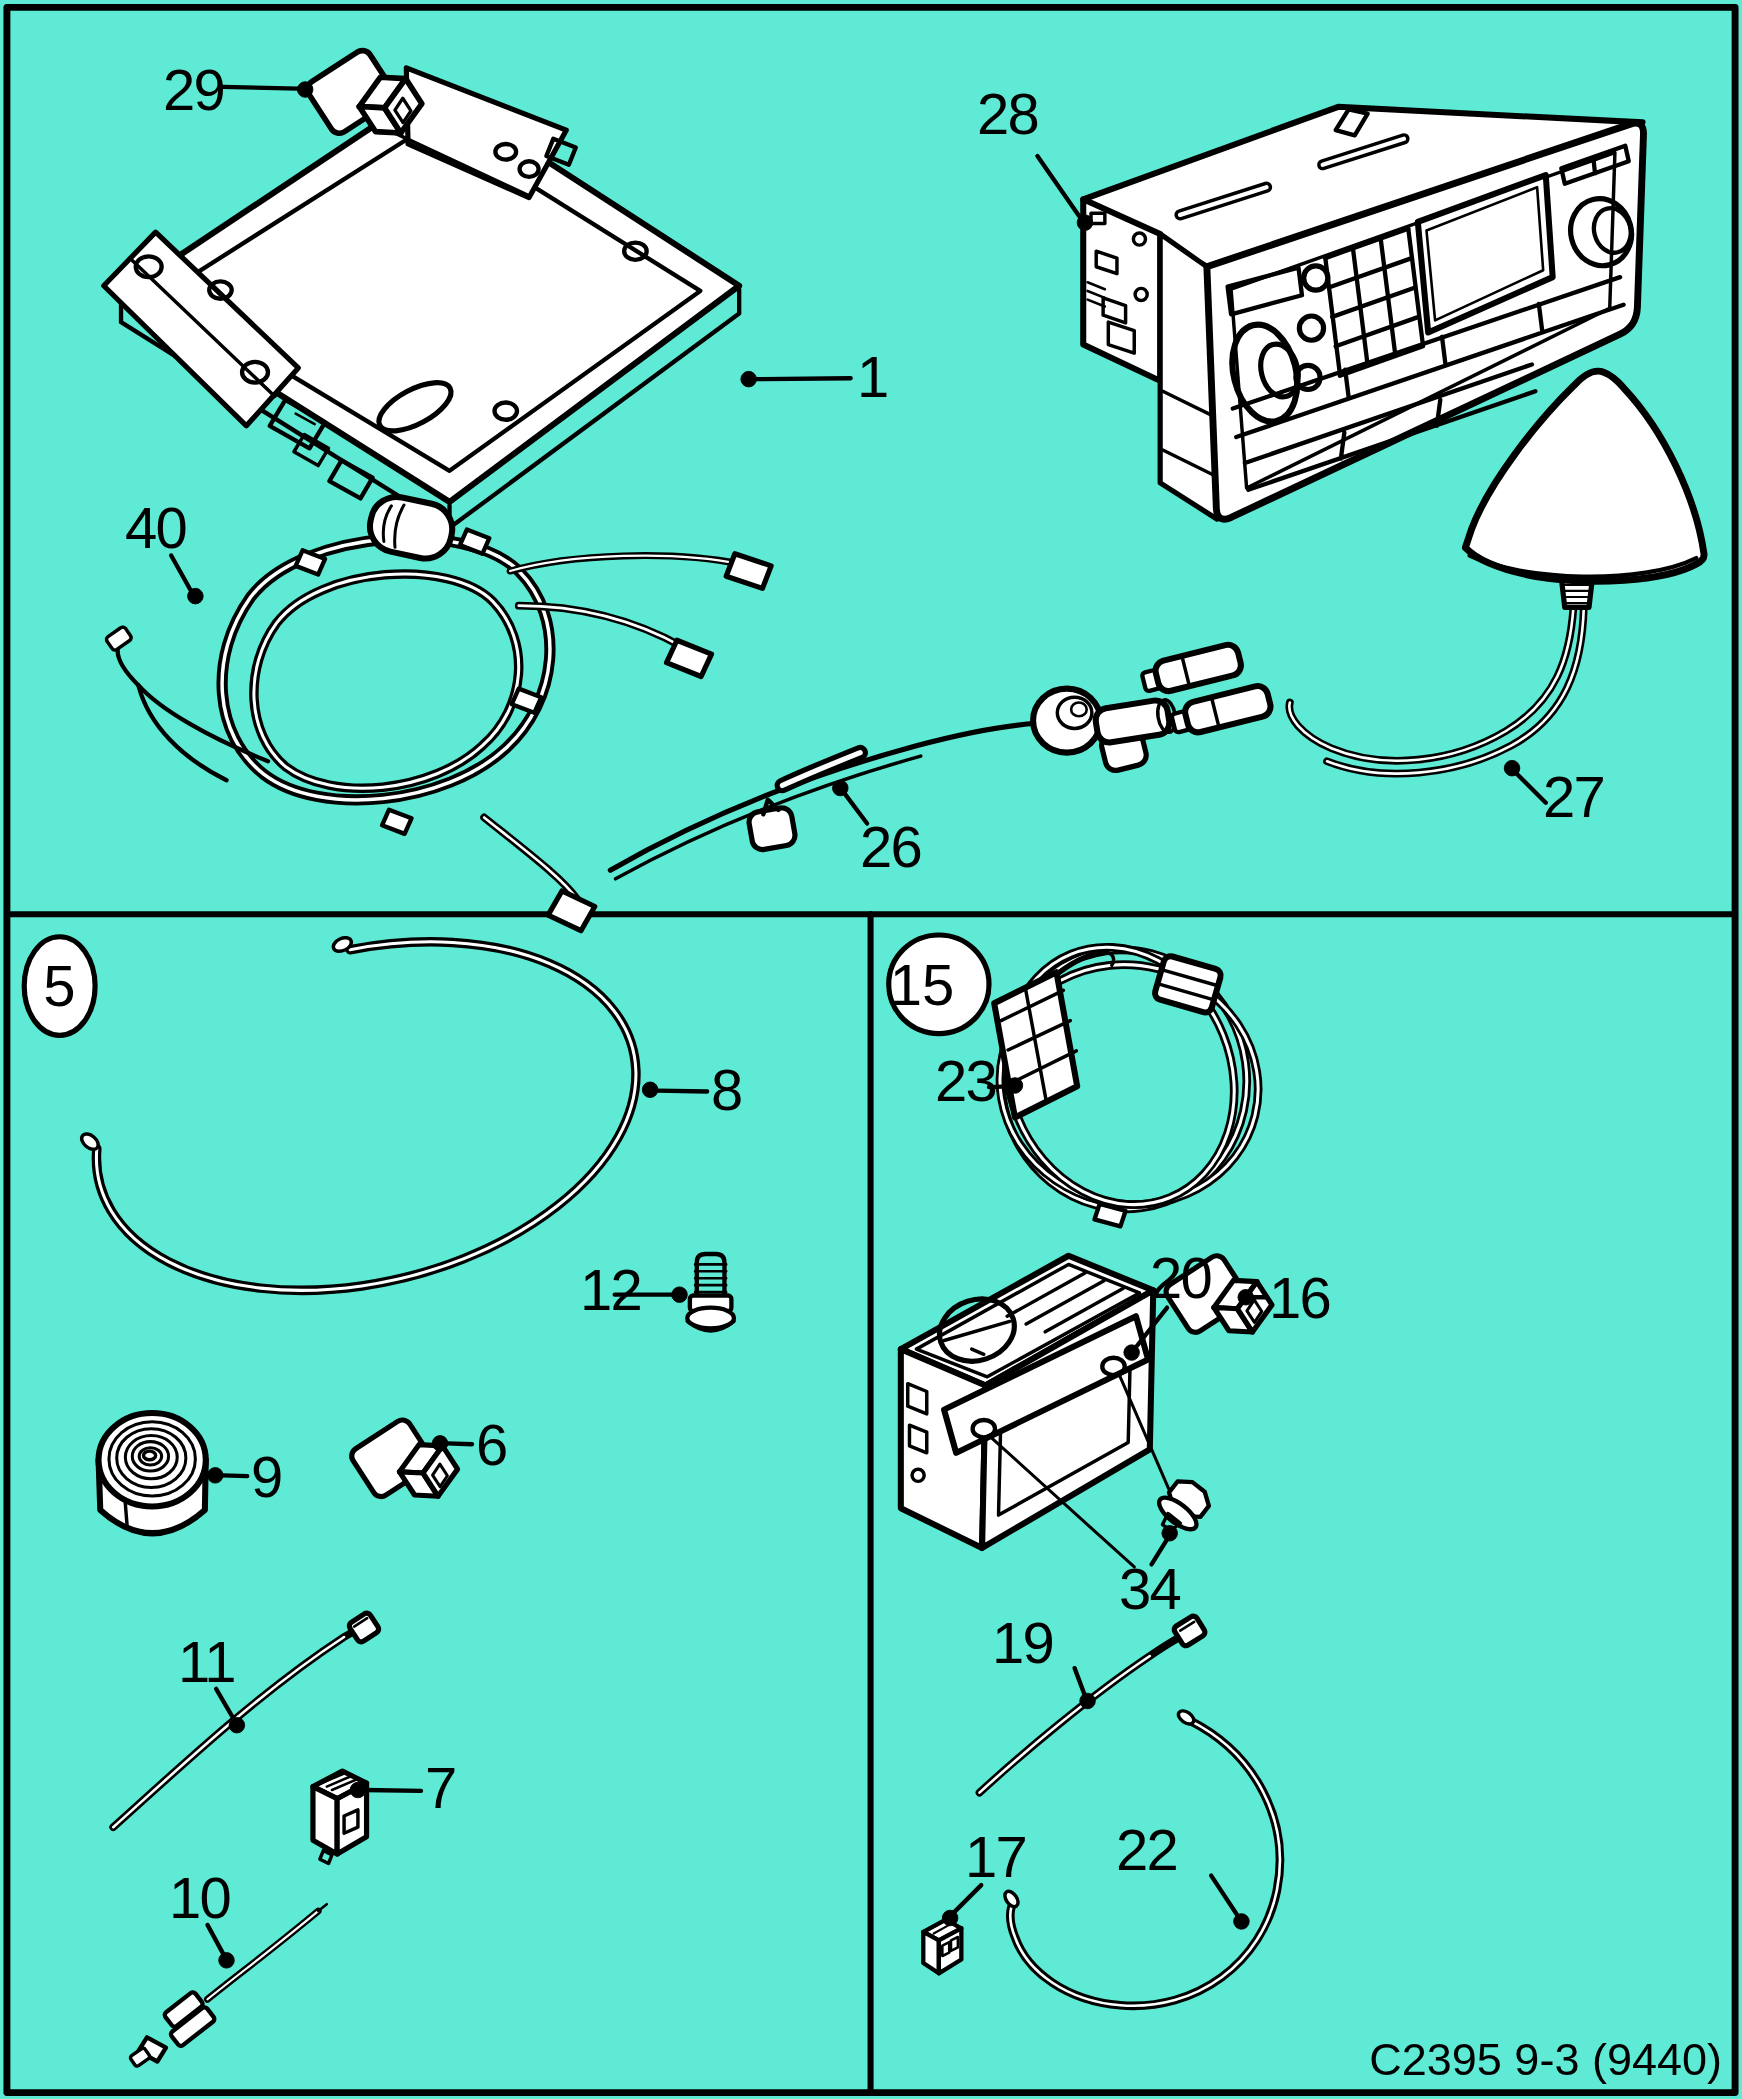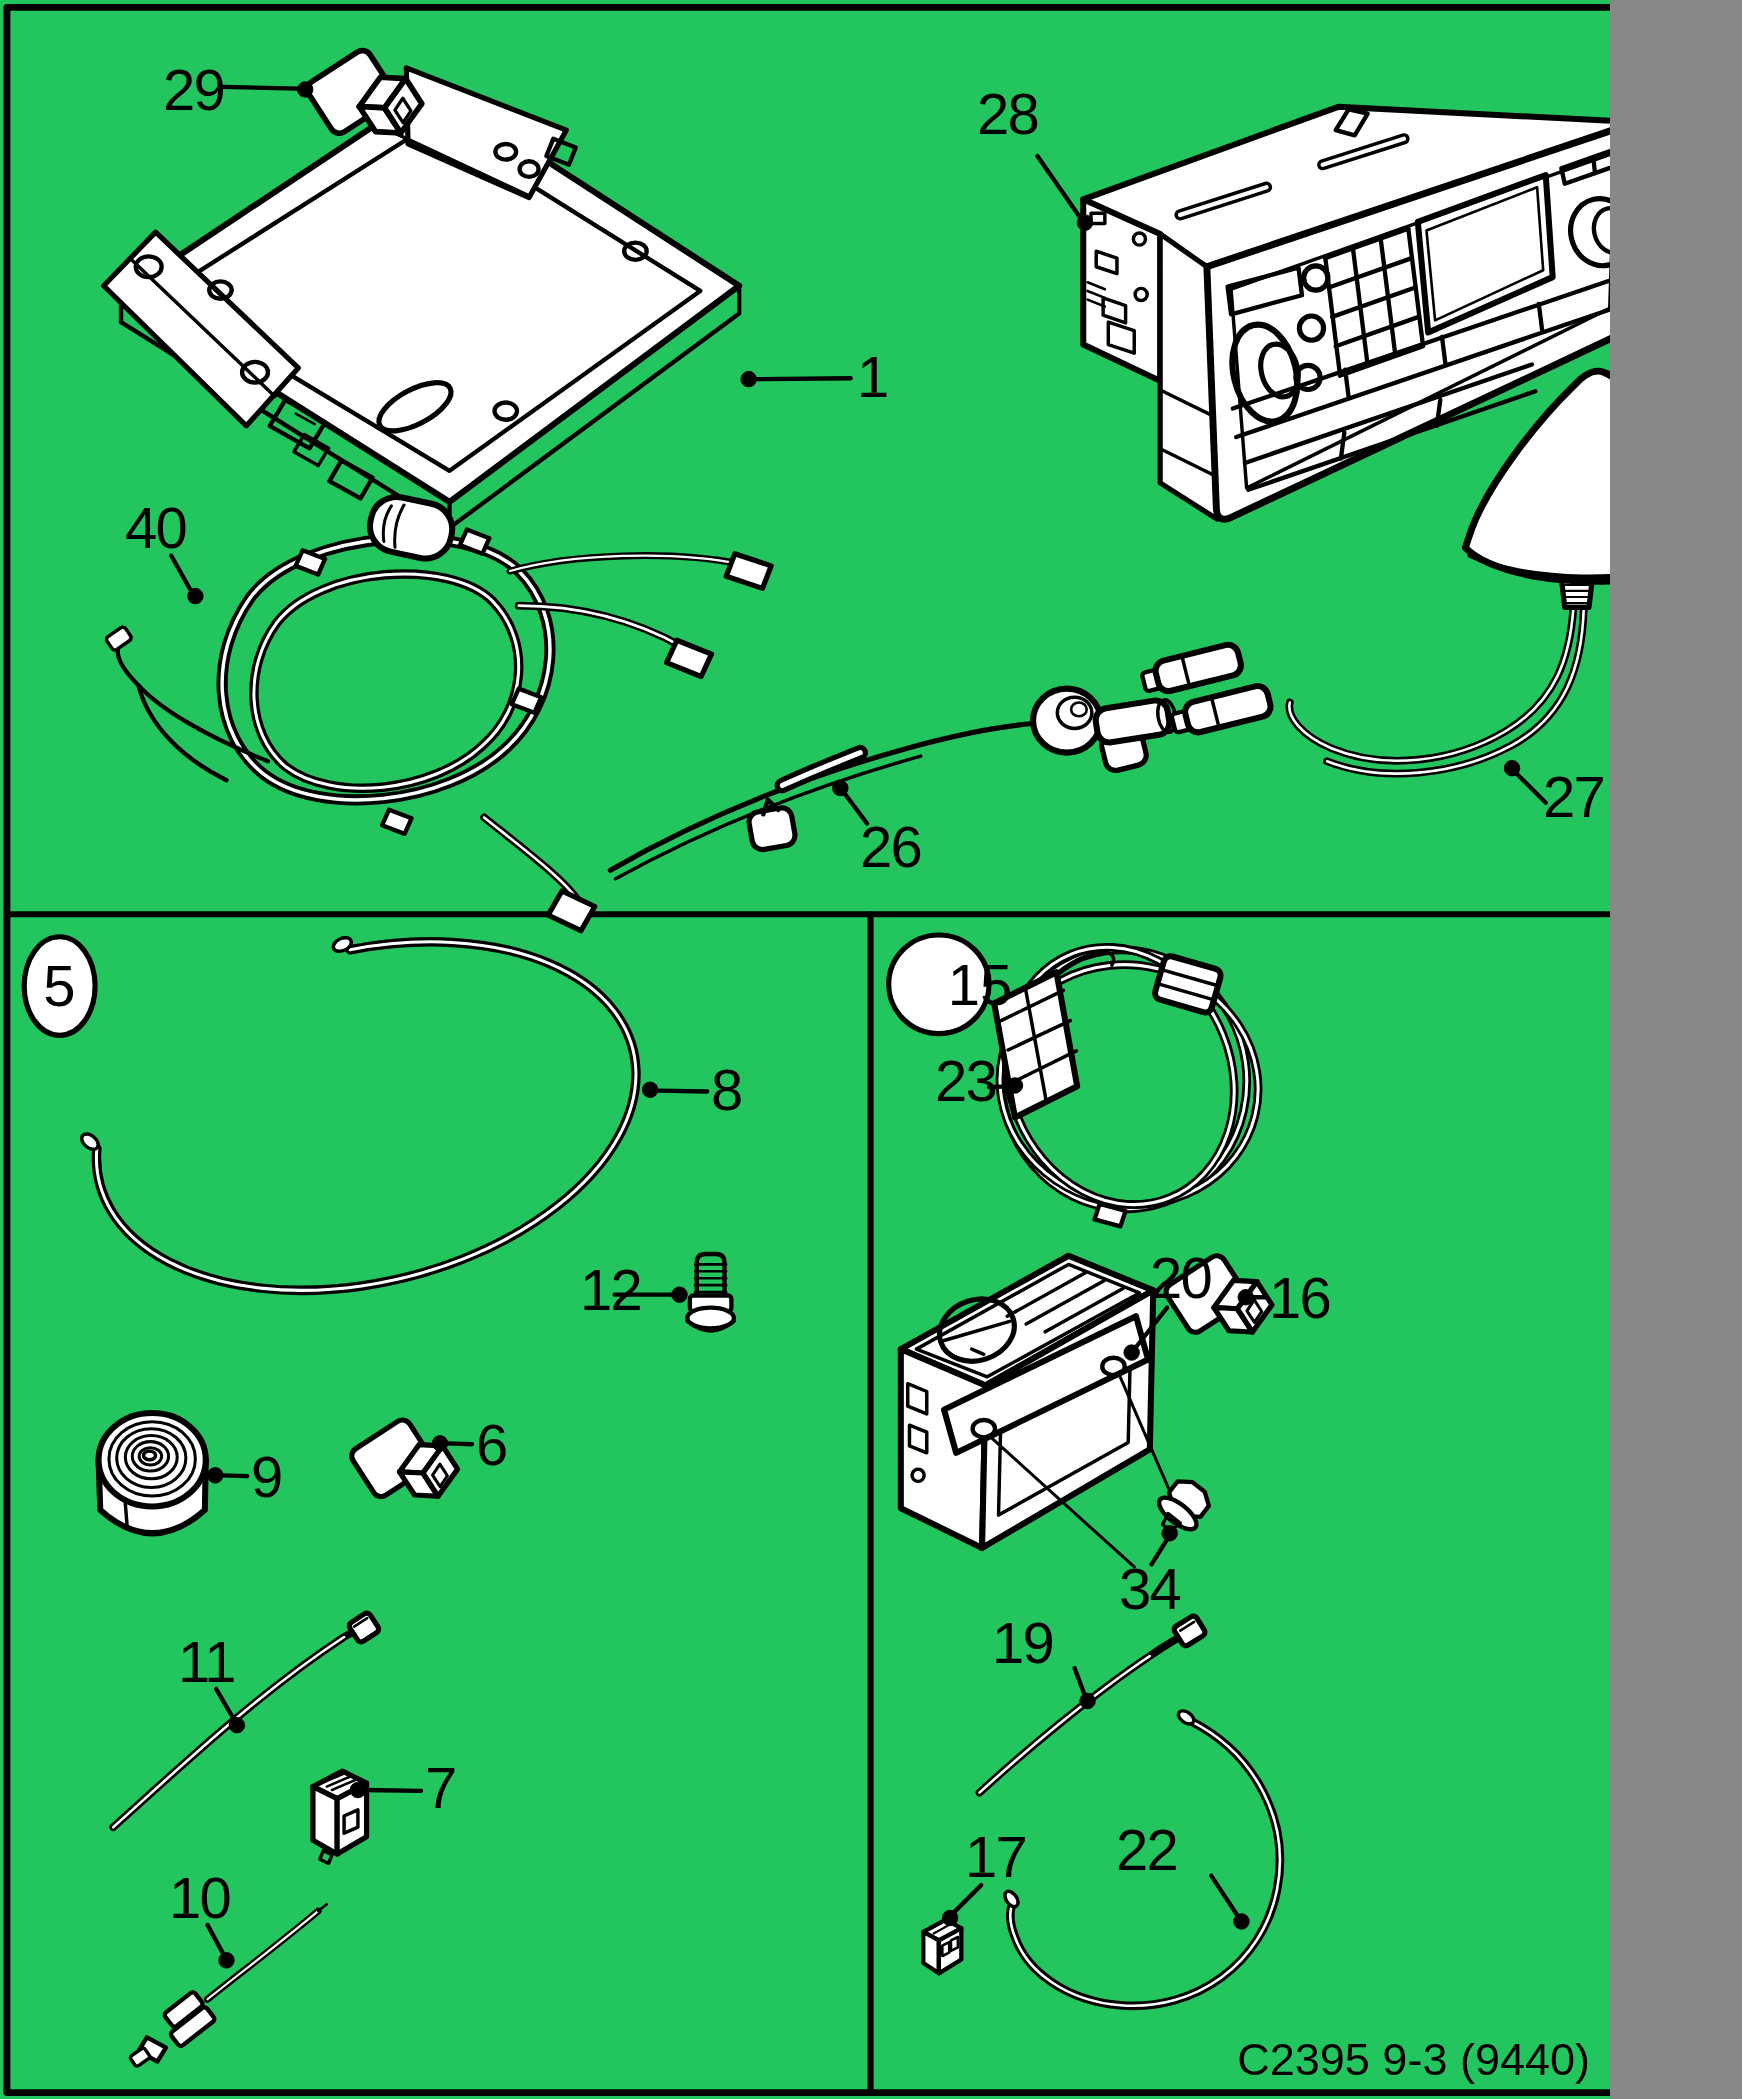--- a/index.html
+++ b/index.html
@@ -1,17 +1,17 @@
 <!DOCTYPE html>
 <html style="font-size:14px"><head>
 <meta charset="utf-8">
 <style>
   html,body{margin:0;padding:0;background:#888;}
   .stage{
-    position:relative;width:1610px;height:2100px;background:#22c55e;
+    position:relative;width:1742px;height:2100px;background:#5eead4;
     font-family:"Liberation Sans","DejaVu Sans",sans-serif;color:#000;overflow:hidden;
   }
   .stage svg{position:absolute;left:0;top:0;}
   .ln{stroke:#000;fill:none;stroke-linecap:round;stroke-linejoin:round;}
   .fw{fill:#fff;}
   .wo{stroke:#fff;fill:none;stroke-linecap:round;stroke-linejoin:round;}
   .callout{
     position:absolute;font-size:58px;line-height:1;letter-spacing:-1.7px;
     white-space:nowrap;user-select:none;
   }
@@ -406,18 +406,18 @@
   <div class="callout" style="left:169px;top:1869px">10</div>
   <div class="callout" style="left:935px;top:1052px">23</div>
   <div class="callout" style="left:1150px;top:1249px">20</div>
   <div class="callout" style="left:1269px;top:1269px">16</div>
   <div class="callout" style="left:1119px;top:1560px">34</div>
   <div class="callout" style="left:992px;top:1614px">19</div>
   <div class="callout" style="left:965px;top:1828px">17</div>
   <div class="callout" style="left:1116px;top:1821px">22</div>
 
   <div class="badge-num" style="left:16.4px;top:936px;width:86px;height:99px">5</div>
-  <div class="badge-num" style="left:928px;top:935px;width:104px;height:99px">15</div>
+  <div class="badge-num" style="left:870px;top:935px;width:104px;height:99px">15</div>
 
   <div class="footer-code">C2395 9-3 (9440)</div>
 
 </div>
 
 
 </body></html>

